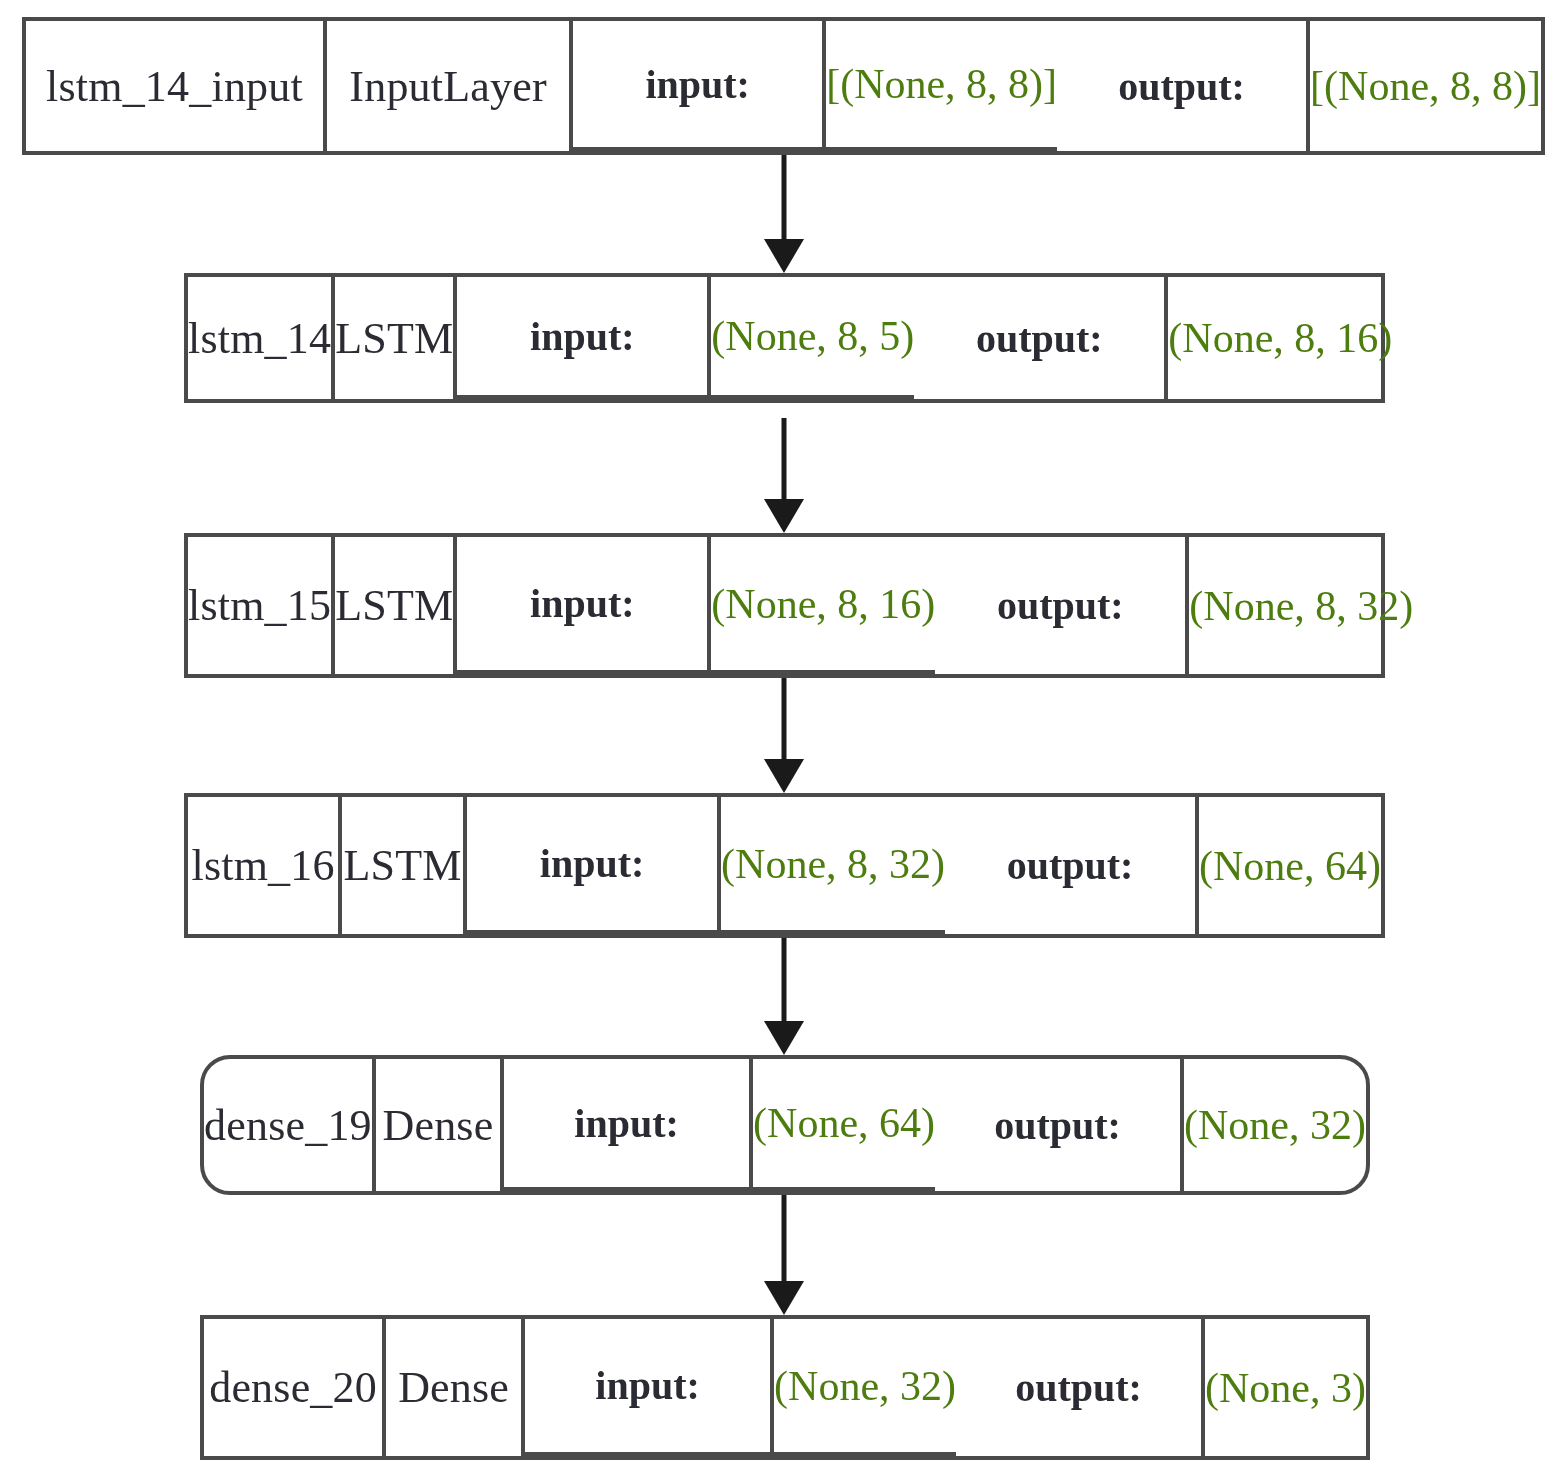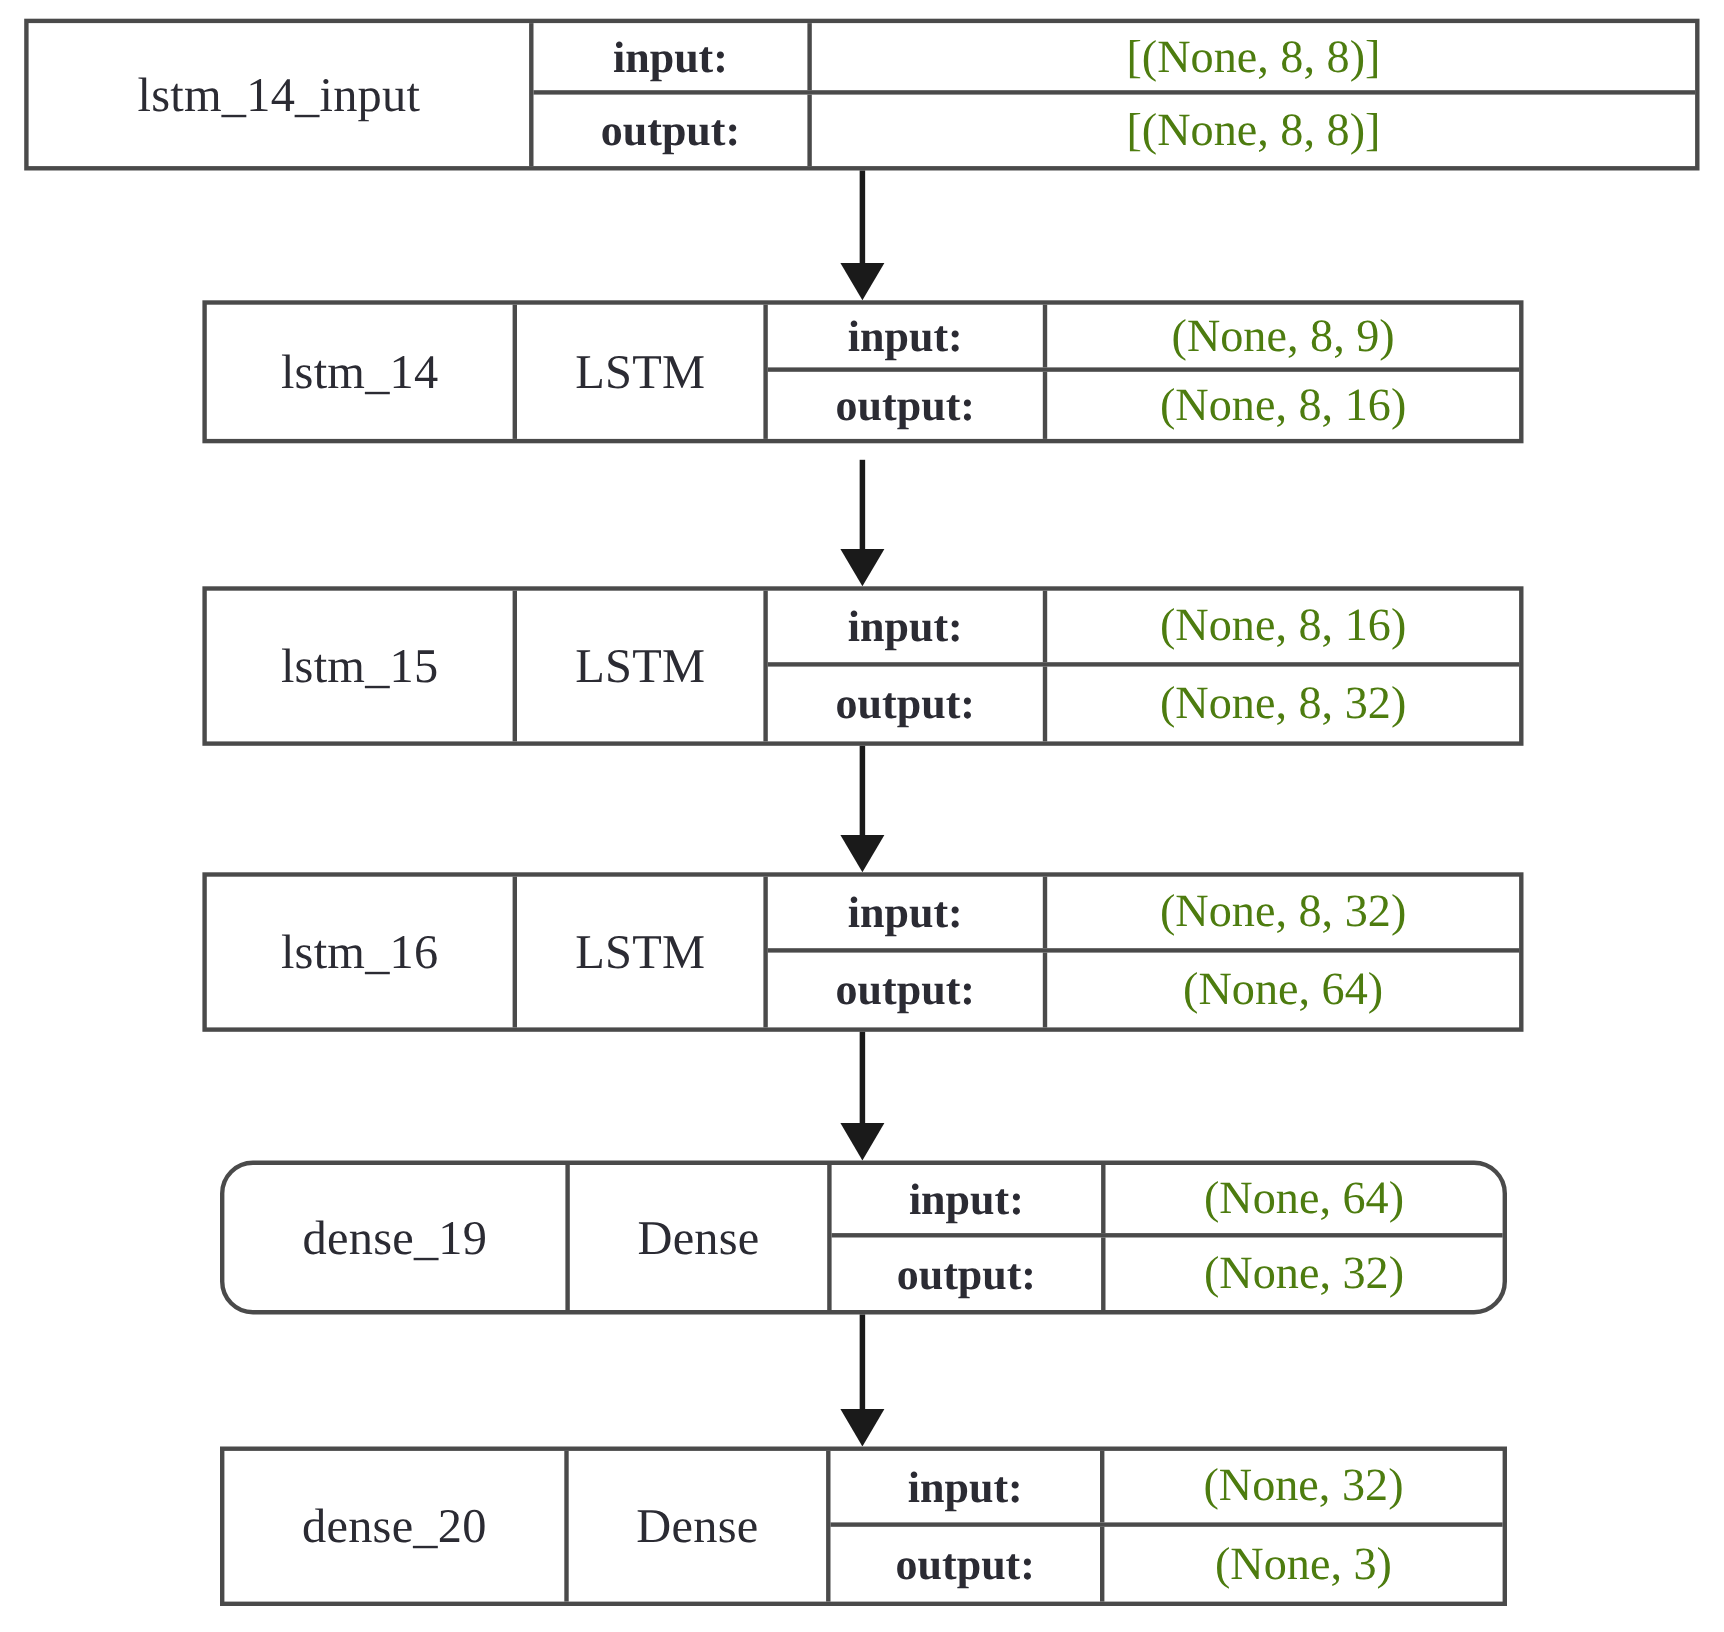--- a/index.html
+++ b/index.html
@@ -45,21 +45,21 @@
     border-right: 4px solid #4a4a4a;
   }
   .cell-type {
     border-right: 4px solid #4a4a4a;
     font-weight: 400;
   }
 
   .io-block {
     box-sizing: border-box;
     display: flex;
-    flex-direction: column;
+    flex-direction: row;
     flex: 1 1 auto;
     font-family: Liberation Serif, serif;
   }
   .io-row {
     box-sizing: border-box;
     display: flex;
     flex-direction: row;
     flex: 1 1 50%;
     align-items: stretch;
   }
@@ -112,20 +112,21 @@
     border-top: 34px solid #1a1a1a;
   }
 </style>
 </head>
 <body>
 
 <div id="canvas">
 
   <div class="layer-box" style="left:22px; top:17px; width:1523px; height:138px;">
     <div class="cell-name" style="width:459px; font-size:44px;">lstm_14_input</div>
+    <div class="cell-type" style="width:375px; font-size:44px;">InputLayer</div>
     <div class="io-block">
       <div class="io-row first">
         <div class="io-label" style="width:253px; font-size:40px;">input:</div>
         <div class="io-shape" style="font-size:42px;">[(None, 8, 8)]</div>
       </div>
       <div class="io-row">
         <div class="io-label" style="width:253px; font-size:40px;">output:</div>
         <div class="io-shape" style="font-size:42px;">[(None, 8, 8)]</div>
       </div>
     </div>
@@ -135,21 +136,21 @@
     <div class="arrow-shaft" style="height:90px;"></div>
     <div class="arrow-head"></div>
   </div>
 
   <div class="layer-box" style="left:184px; top:273px; width:1201px; height:130px;">
     <div class="cell-name" style="width:282px; font-size:44px;">lstm_14</div>
     <div class="cell-type" style="width:228px; font-size:44px;">LSTM</div>
     <div class="io-block">
       <div class="io-row first">
         <div class="io-label" style="width:254px; font-size:40px;">input:</div>
-        <div class="io-shape" style="font-size:42px;">(None, 8, 9)</div>
+        <div class="io-shape" style="font-size:42px;">(None, 8, 5)</div>
       </div>
       <div class="io-row">
         <div class="io-label" style="width:254px; font-size:40px;">output:</div>
         <div class="io-shape" style="font-size:42px;">(None, 8, 16)</div>
       </div>
     </div>
   </div>
 
   <div class="arrow" style="left:744px; top:418px; width:80px; height:115px;">
     <div class="arrow-shaft" style="height:88px;"></div>

